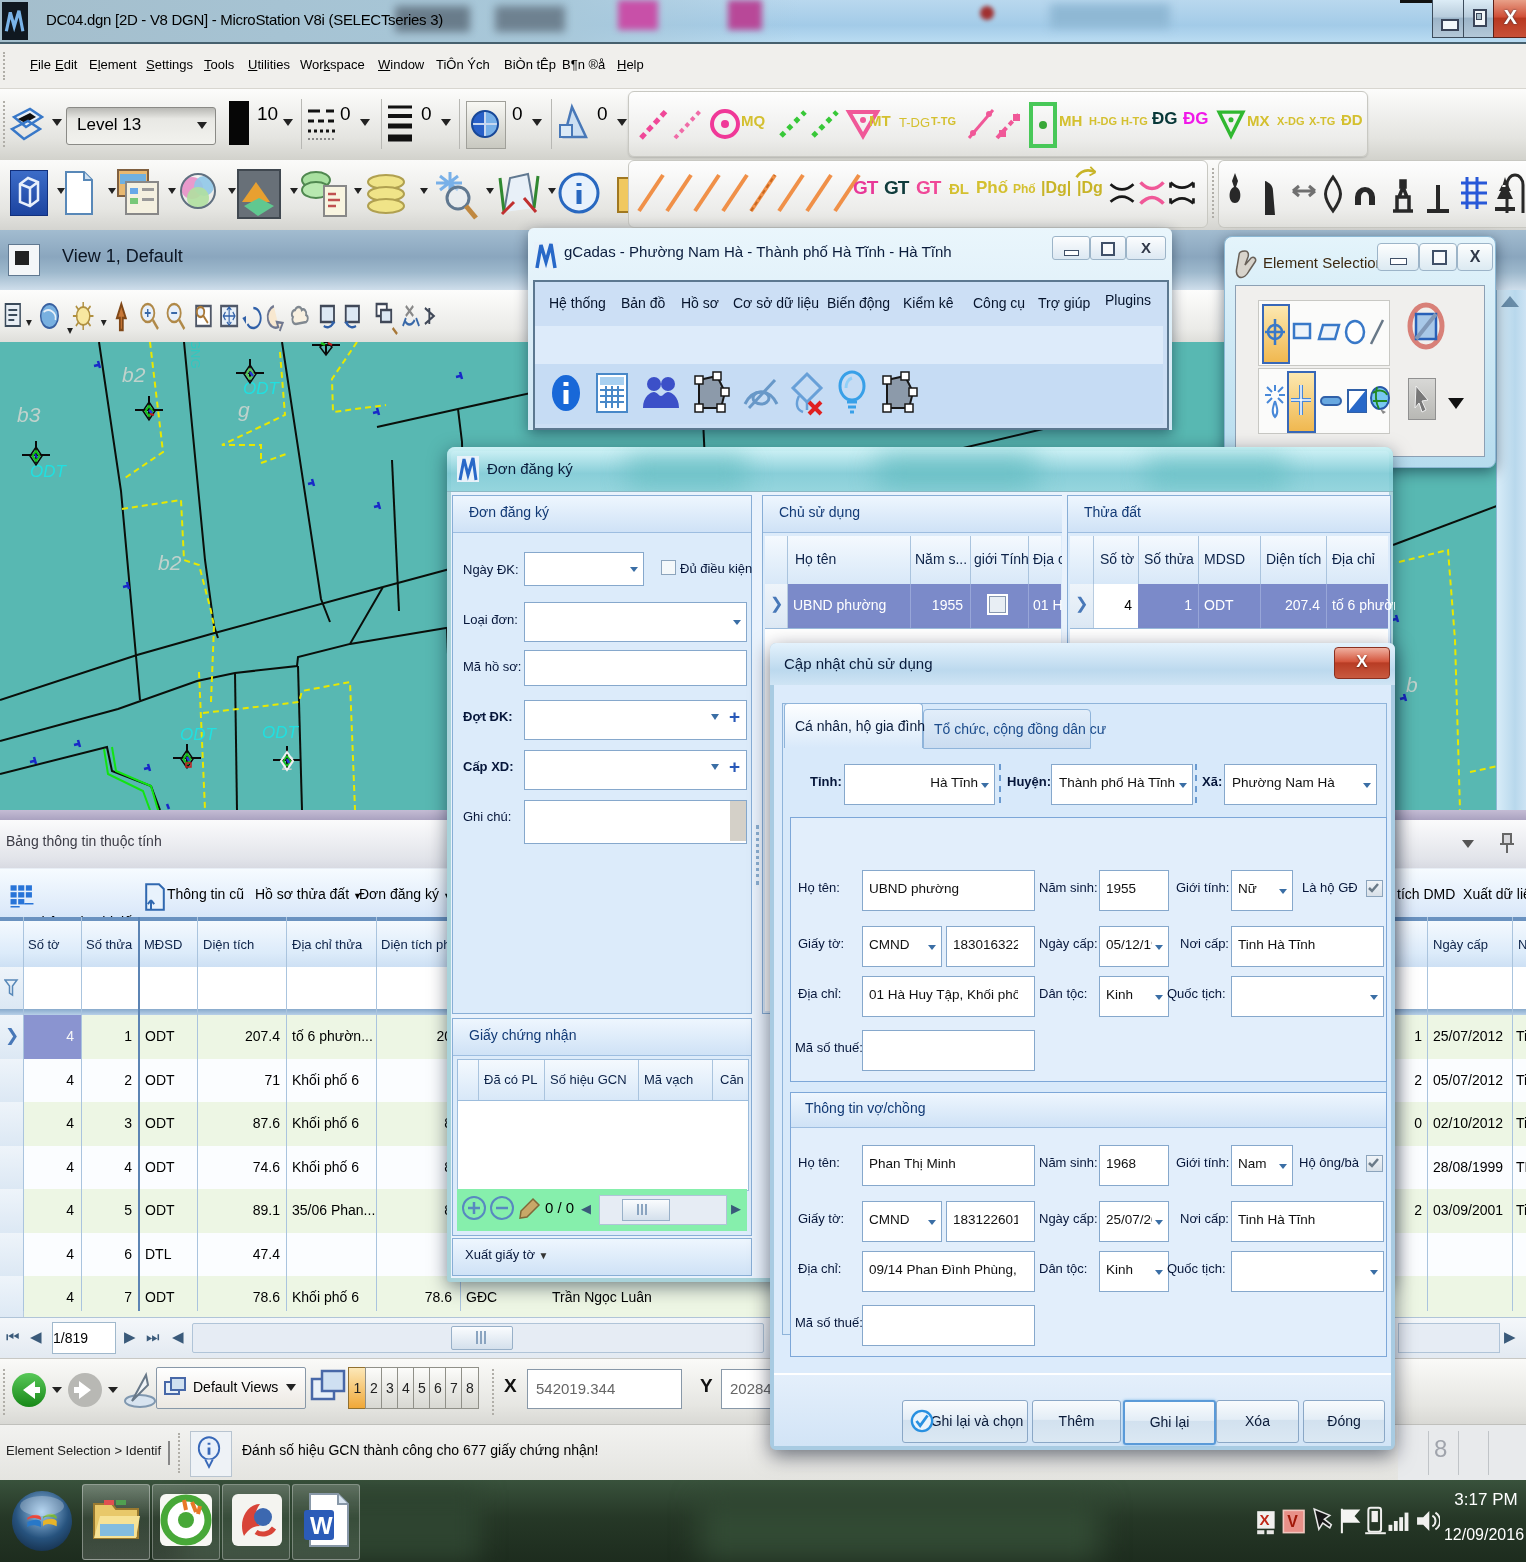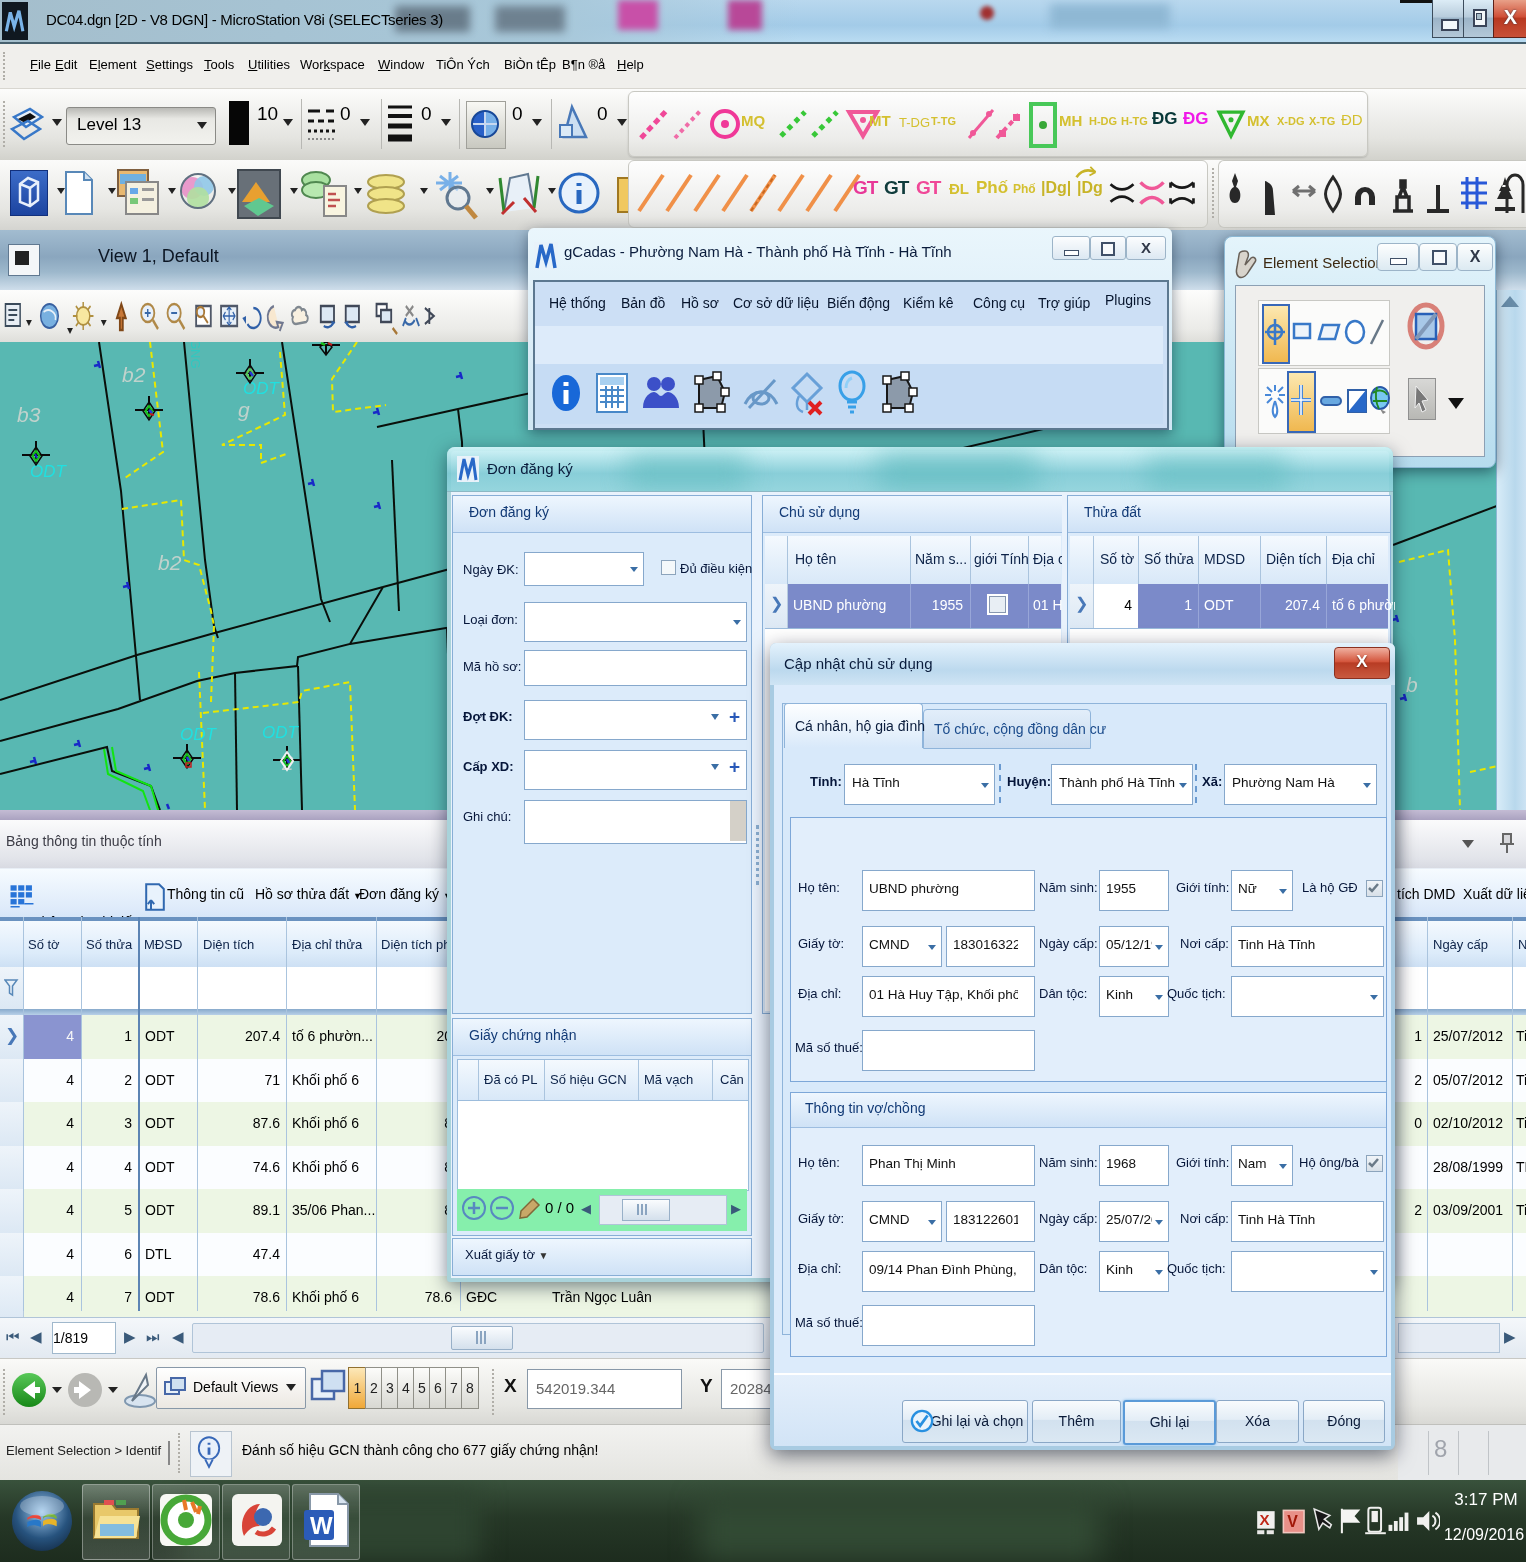--- a/index.html
+++ b/index.html
@@ -152,21 +152,21 @@
     <div class="abs" style="left:492px;top:23px;font-size:11px;font-weight:bold;color:#d4c030;">H-TG</div>
     <div class="abs" style="left:523px;top:17px;font-size:17px;font-weight:bold;color:#083838;">ĐG</div>
     <div class="abs" style="left:554px;top:17px;font-size:17px;font-weight:bold;color:#f018e8;">ĐG</div>
     <svg class="abs" style="left:585px;top:12px;" width="34" height="40" viewBox="0 0 40 44">
           <path d="M6 8 H34 L20 36 Z" fill="none" stroke="#30b830" stroke-width="4"></path>
           <circle cx="20" cy="17" r="3" fill="#30b830"></circle>
         </svg>
     <div class="abs" style="left:618px;top:20px;font-size:15px;font-weight:bold;color:#d4c030;">MX</div>
     <div class="abs" style="left:648px;top:23px;font-size:11px;font-weight:bold;color:#d4c030;">X-DG</div>
     <div class="abs" style="left:680px;top:23px;font-size:11px;font-weight:bold;color:#d4c030;">X-TG</div>
-    <div class="abs" style="left:712px;top:19px;font-size:15px;font-weight:normal;color:#d4c030;">ĐD</div>
+    <div class="abs" style="left:712px;top:19px;font-size:15px;font-weight:bold;color:#d4c030;">ĐD</div>
   </div>
 </div>
 <div class="abs" style="left:0;top:160px;width:1526px;height:70px;background:linear-gradient(#fbfbfa,#e6e6e2 70%,#d4d4d0);">
   <div class="abs" style="left:10px;top:10px;width:36px;height:44px;background:linear-gradient(#3c6cc8,#1c44a0);border:1px solid #12307c;"></div>
   <svg class="abs" style="left:14px;top:14px;" width="28" height="36" viewBox="0 0 28 36">
         <path d="M6 10 L14 4 L24 8 V26 L16 32 L6 28 Z M6 10 L16 14 L24 8 M16 14 V32" fill="none" stroke="#e8f0fc" stroke-width="2.5"></path>
       </svg>
   <svg class="abs" style="left:62px;top:10px;" width="34" height="46" viewBox="0 0 34 46">
         <path d="M4 2 H22 L30 10 V44 H4 Z" fill="#fff" stroke="#5888b8" stroke-width="2"></path>
         <path d="M22 2 V10 H30" fill="#cfe0f0" stroke="#5888b8" stroke-width="2"></path>
@@ -305,21 +305,21 @@
     </svg>
     <svg class="abs" style="left:284px;top:10px;" width="24" height="44" viewBox="0 0 24 44">
           <path d="M4 42 V14 a8 10 0 0 1 16 0 V42" fill="none" stroke="#282828" stroke-width="3"></path>
         </svg>
   </div>
 </div>
 <div class="abs" style="left:0;top:230px;width:1526px;height:60px;background:linear-gradient(#a2bcd0,#8aa6be 45%,#9db8cc 70%,#cfdeeb);">
   <div class="abs" style="left:8px;top:14px;width:30px;height:30px;background:#f4f6f8;border:1px solid #607890;">
         <div class="abs" style="left:6px;top:6px;width:14px;height:14px;background:#222;"></div>
       </div>
-  <div class="abs" style="left:62px;top:16px;font-size:18px;color:#0c1624;margin-left:36px;">View 1, Default</div>
+  <div class="abs" style="left:62px;top:16px;font-size:18px;color:#0c1624;">View 1, Default</div>
 </div>
 <div class="abs" style="left:0;top:290px;width:1526px;height:52px;background:linear-gradient(#fdfdfc,#ebebe8 75%,#dededa);border-bottom:1px solid #c0c0bc;">
   <svg class="abs" style="left:4px;top:6px;" width="440" height="42" viewBox="0 0 600 42" preserveAspectRatio="none">
     <g fill="none" stroke="#3a4a5a" stroke-width="2">
       <rect x="2" y="8" width="20" height="22" fill="#e8eef4"></rect>
           <path d="M6 14 h12 M6 19 h12 M6 24 h8"></path>
       <path d="M30 24 l8 0 l-4 6 Z" fill="#222" stroke="none"></path>
       <circle cx="62" cy="20" r="12" fill="#78b0e0" stroke="#3860a0"></circle>
           <path d="M54 16 a10 8 0 0 1 16 8" stroke="#e8f0f8" fill="none"></path>
       <path d="M86 32 l8 0 l-4 6 Z" fill="#222" stroke="none"></path>
@@ -1102,21 +1102,21 @@
     <div class="abs" style="left:564px;top:4px;width:54px;height:30px;background:linear-gradient(#f0b0a0,#d4573e 45%,#b83c24 50%,#c85a40);border:1px solid #8a3020;border-radius:4px;color:#fff;font-weight:bold;font-size:17px;text-align:center;line-height:28px;text-shadow:0 1px 2px #602010;">X</div>
   </div>
   <div class="abs" style="left:8px;top:56px;width:603px;height:630px;background:#d8e9fa;border:1px solid #8fb4da;"></div>
   <div class="abs" style="left:10px;top:56px;width:137px;height:44px;background:linear-gradient(#fdfeff,#e8f2fc 60%,#d8e9fa);border:1px solid #8fb4da;border-bottom:none;border-radius:4px 4px 0 0;z-index:2;">
         <div class="abs" style="left:10px;top:14px;font-size:14px;color:#0a1c3c;white-space:nowrap;">Cá nhân, hộ gia đình</div>
       </div>
   <div class="abs" style="left:149px;top:62px;width:166px;height:38px;background:linear-gradient(#e2eefa,#cadcf0);border:1px solid #8fb4da;border-radius:4px 4px 0 0;">
         <div class="abs" style="left:10px;top:11px;font-size:14px;color:#1c4c8c;white-space:nowrap;">Tổ chức, cộng đồng dân cư</div>
       </div>
   <div class="lbl" style="left:36px;top:127px;font-weight:bold;">Tỉnh:</div>
-  <div class="cmb" style="left:70px;top:117px;width:149px;height:39px;">
+  <div class="cmb" style="left:70px;top:117px;width:149px;height:39px;text-align:right;">
         <div class="fldtx" style="left:7px;top:10px;">Hà Tĩnh</div>
       </div>
   <div class="abs" style="left:225px;top:117px;height:39px;border-left:2px dashed #6a9ad0;"></div>
   <div class="lbl" style="left:233px;top:127px;font-weight:bold;">Huyện:</div>
   <div class="cmb" style="left:277px;top:117px;width:140px;height:39px;">
         <div class="fldtx" style="left:7px;top:10px;">Thành phố Hà Tĩnh</div>
       </div>
   <div class="abs" style="left:421px;top:117px;height:39px;border-left:2px dashed #6a9ad0;"></div>
   <div class="lbl" style="left:428px;top:127px;font-weight:bold;">Xã:</div>
   <div class="cmb" style="left:450px;top:117px;width:151px;height:39px;">

